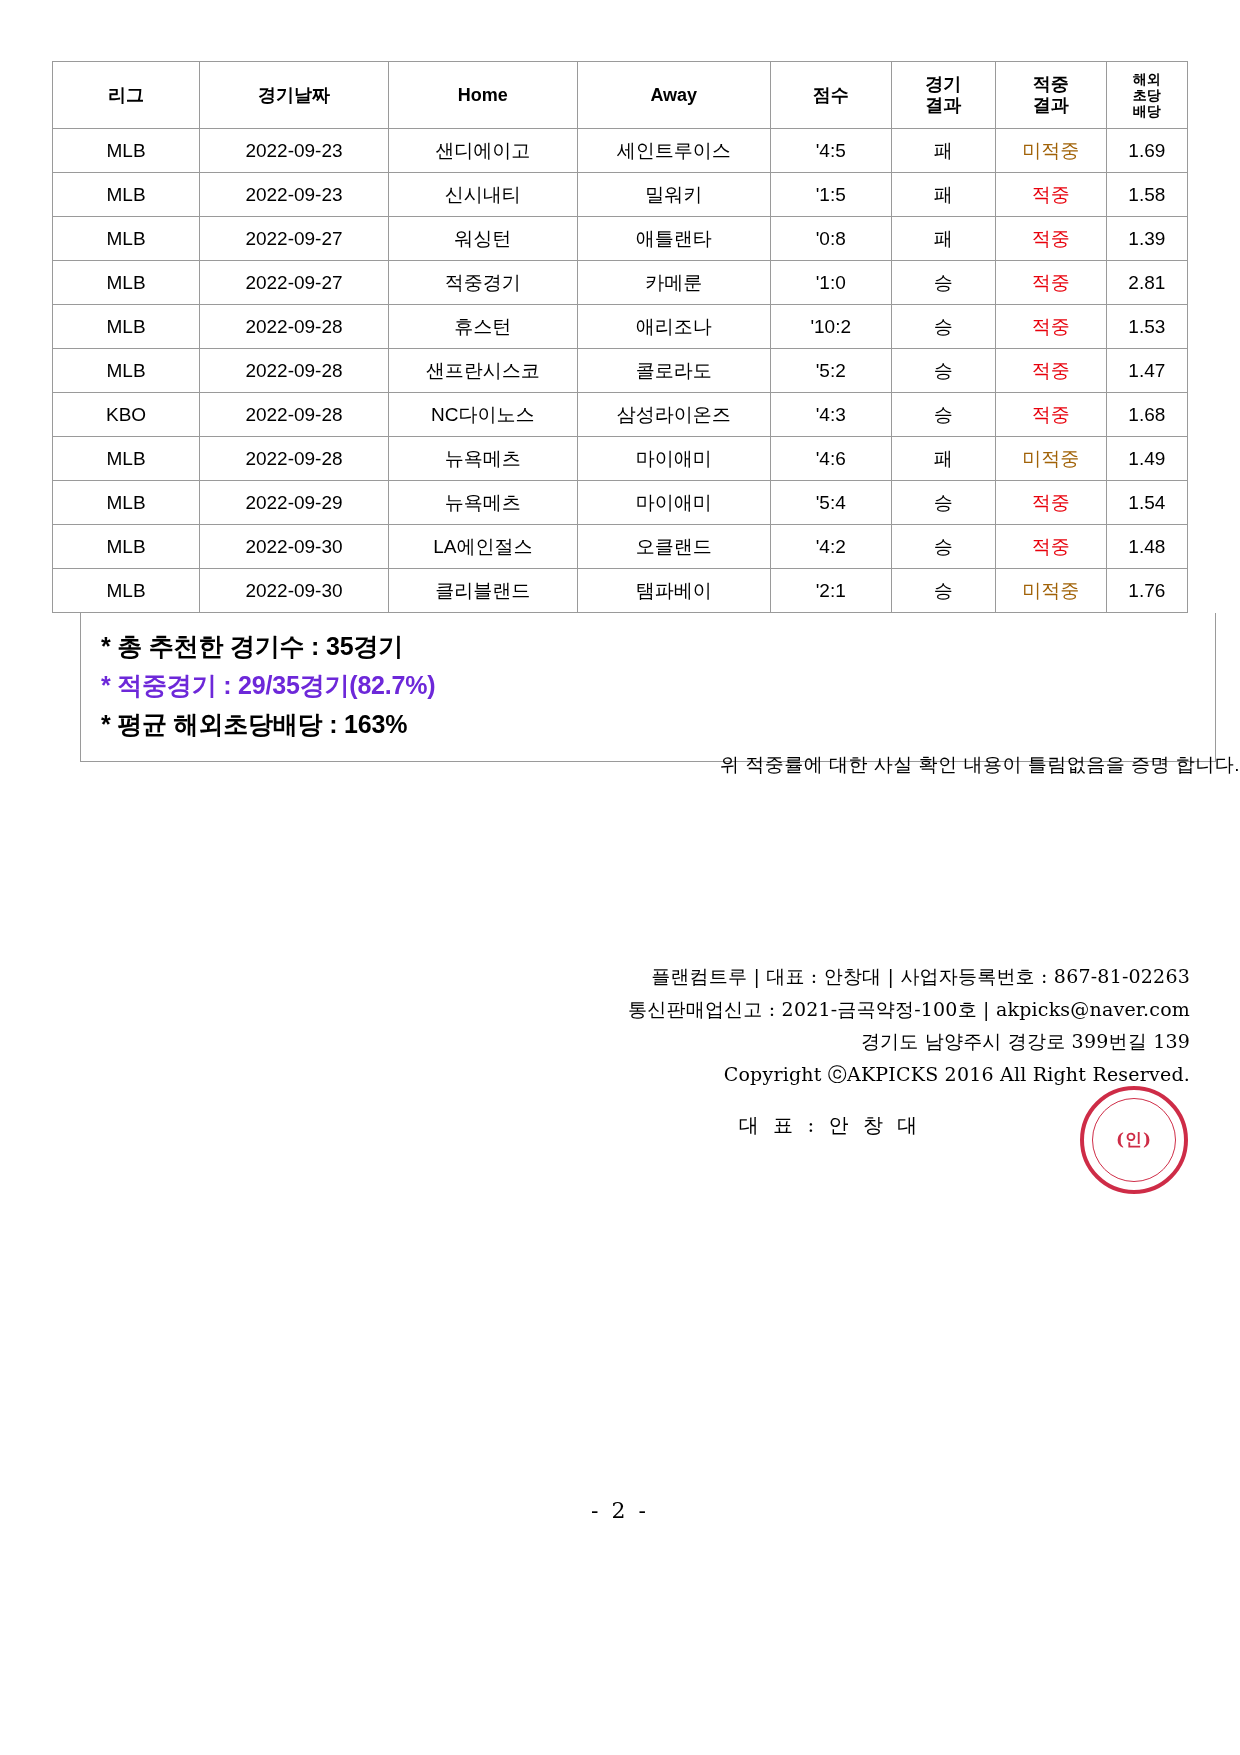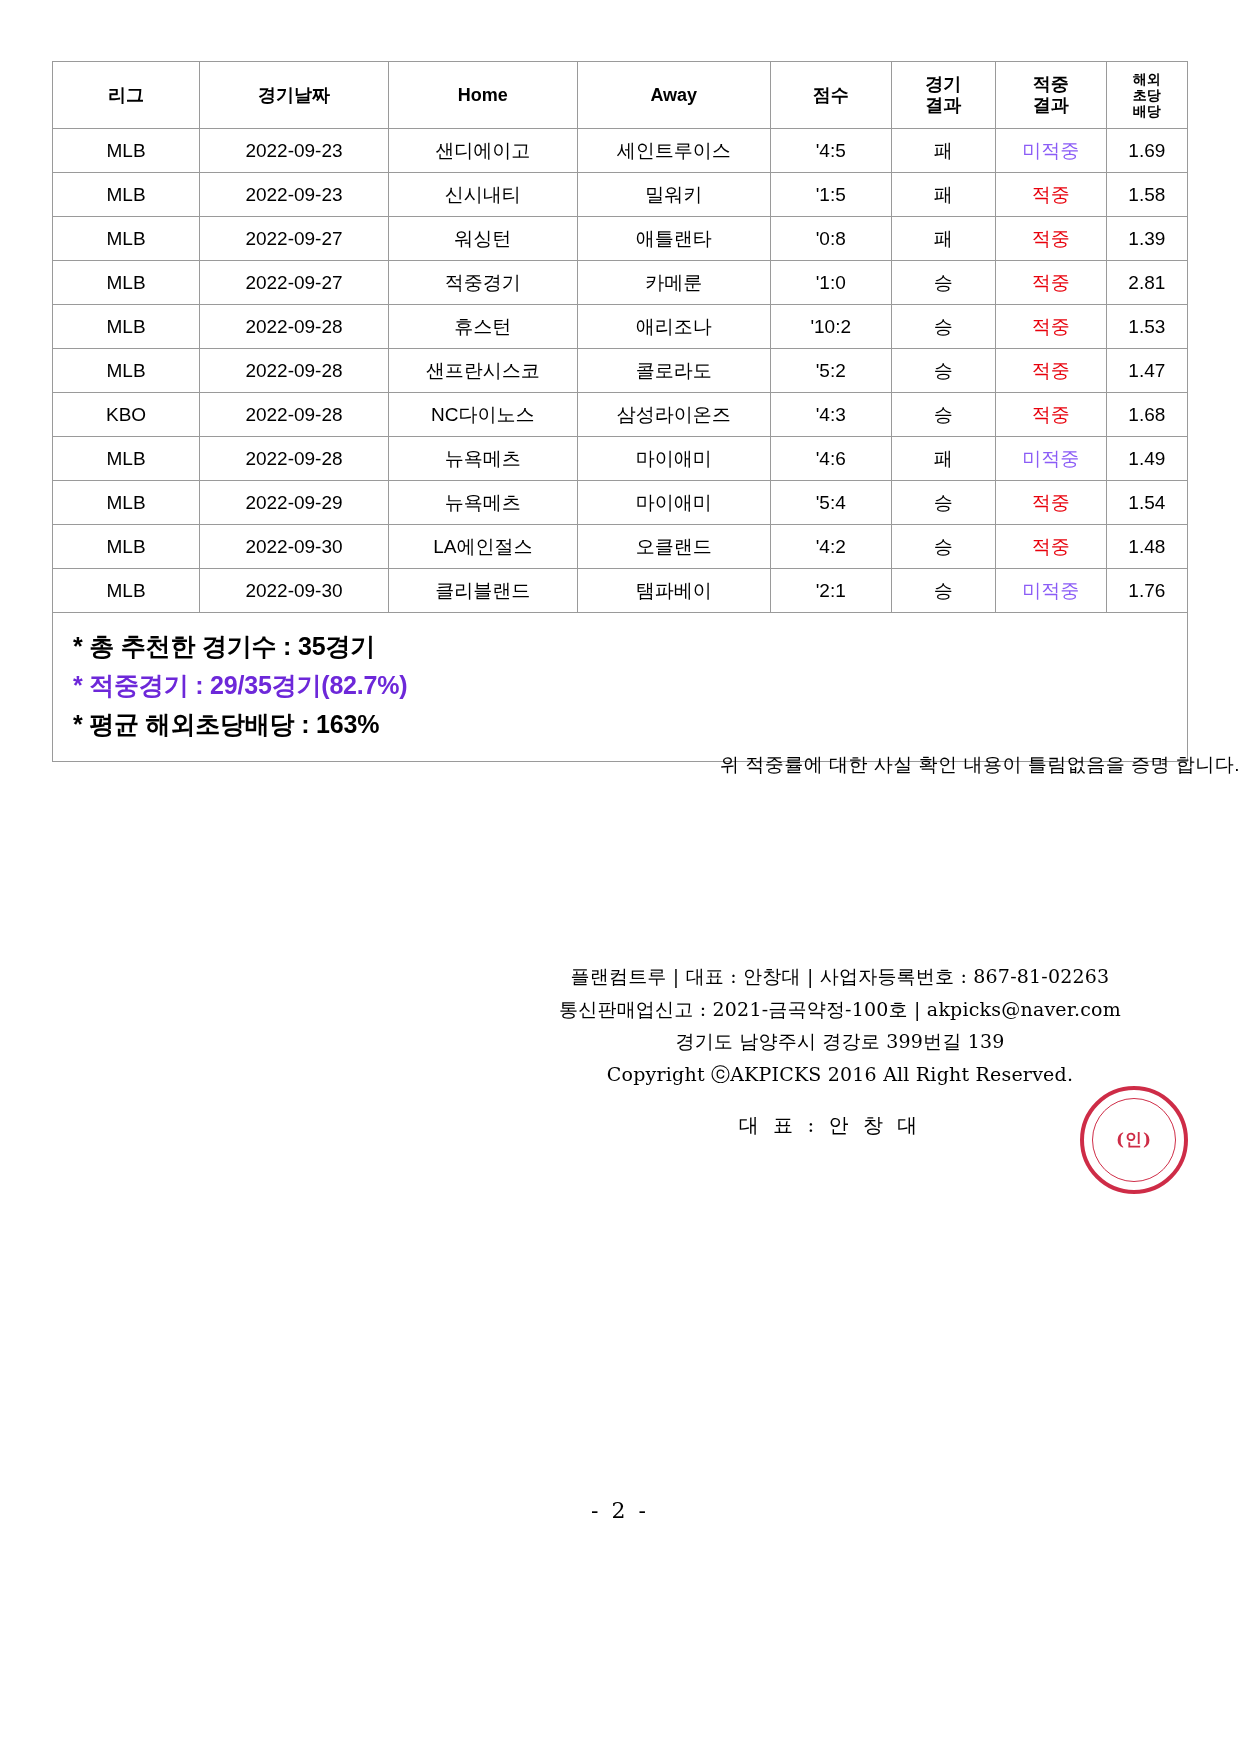--- a/index.html
+++ b/index.html
@@ -49,29 +49,30 @@
   col.c-date     { width: 172px; }
   col.c-home     { width: 172px; }
   col.c-away     { width: 176px; }
   col.c-score    { width: 110px; }
   col.c-result   { width: 95px; }
   col.c-hit      { width: 101px; }
   col.c-odds     { width: 74px; }
 
   .cell-text { display: block; }
   .hit-yes { color: #e8000b; }
-  .hit-no  { color: #8b5cf6; }
+  .hit-no  { color: #a16207; }
 
   .summary {
     border-left: 1px solid #9a9a9a;
     border-right: 1px solid #9a9a9a;
     border-bottom: 1px solid #9a9a9a;
     padding: 14px 20px 18px 20px;
     box-sizing: border-box;
     width: 1136px;
+    margin-left: 28px;
   }
   .summary div {
     font-size: 25px;
     font-weight: bold;
     line-height: 1.55;
     letter-spacing: -0.2px;
   }
   .summary .red { color: #6d28d9; }
 
   .certify {
@@ -82,21 +83,21 @@
     text-align: right;
     font-size: 19px;
     letter-spacing: 0.5px;
   }
 
   .footer {
     position: absolute;
     right: 50px;
     top: 960px;
     width: 700px;
-    text-align: center;
+    text-align: right;
     font-family: "DejaVu Serif", serif;
     font-size: 19px;
     line-height: 1.72;
     letter-spacing: 0.2px;
   }
 
   .signline {
     position: absolute;
     right: 52px;
     top: 1112px;

